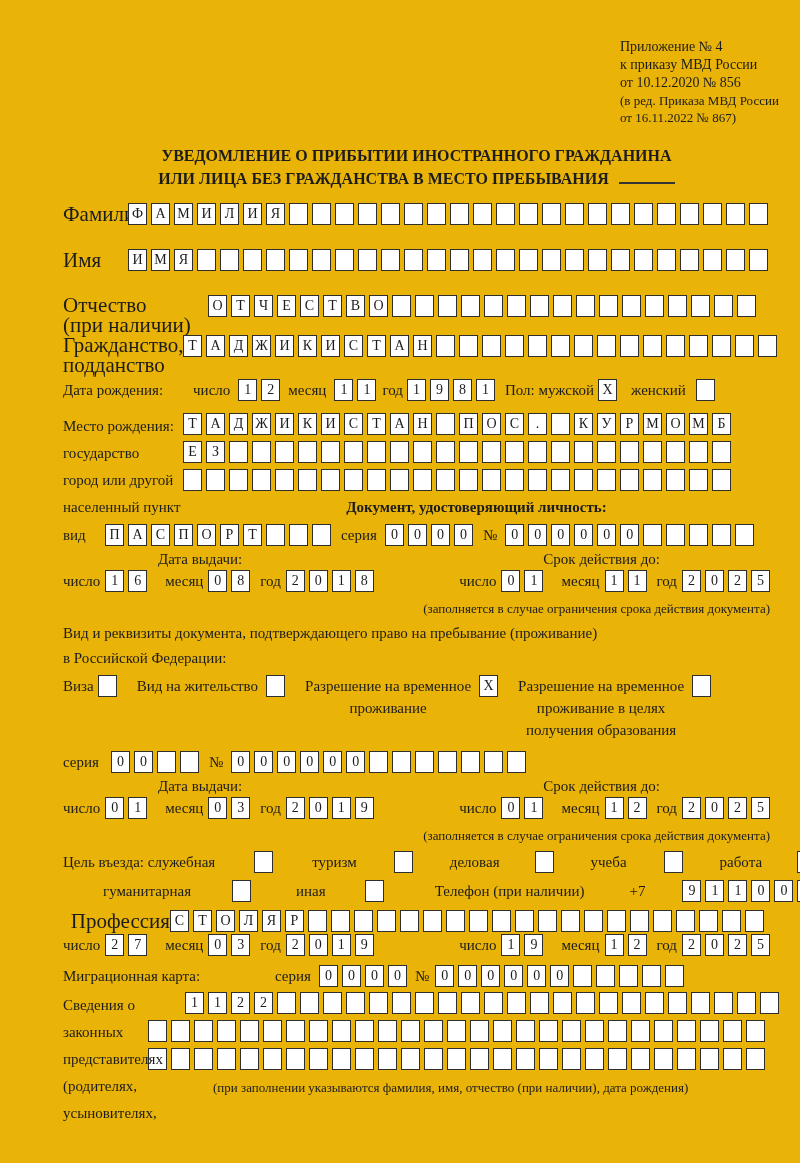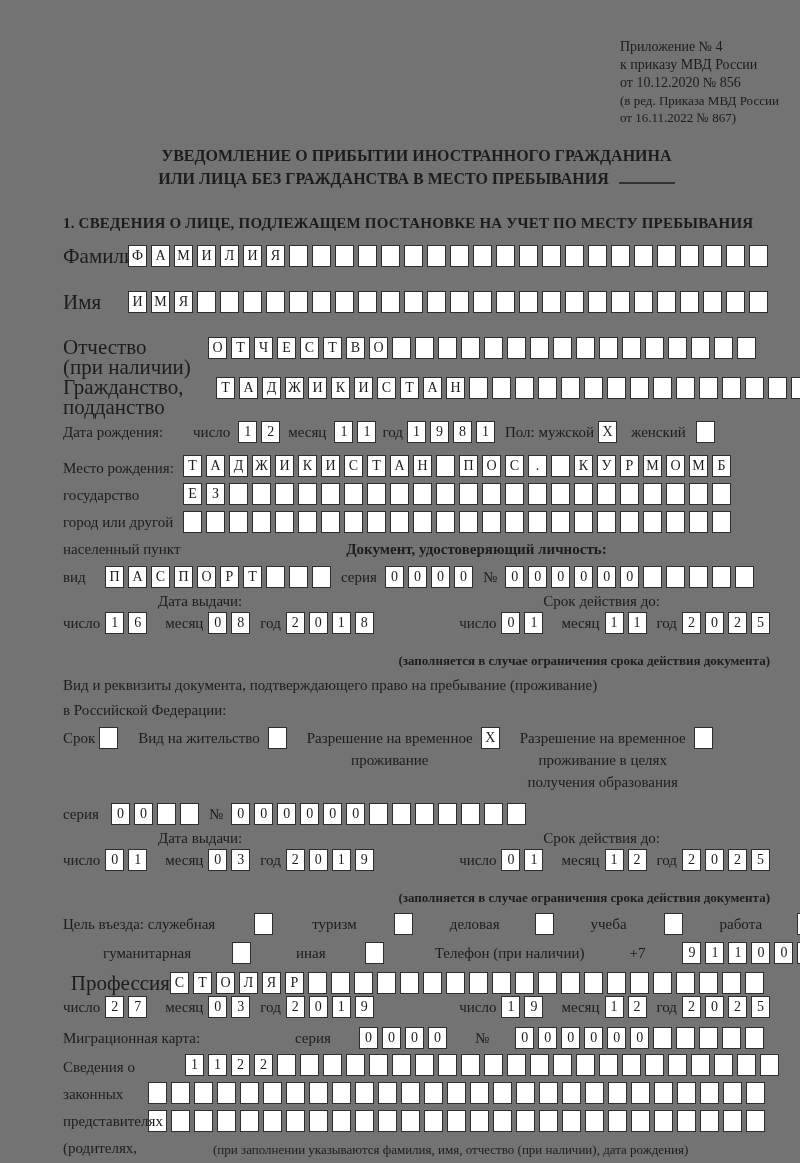--- a/index.html
+++ b/index.html
@@ -6,21 +6,21 @@
   html,body { background:#ffffff; }
   body {
     width: 800px;
     font-family: "Liberation Serif", "DejaVu Serif", serif;
     color: #1c1c1c;
   }
   .page {
     position: relative;
     width: 800px;
     height: 1163px;
-    background: #737373;
+    background: #eab308;
     padding: 38px 30px 0 63px;
     overflow: hidden;
   }
   .content { width: 707px; }
 
   
   .hdr-block { margin-left: 557px; width: 185px; font-size: 14px; }
   .hdr-block .l { line-height: 18px; white-space: nowrap; }
   .hdr-block .l.small { font-size: 13px; line-height: 17px; }
   .forma { margin-top: 12px; text-align: right; padding-right: 4px;
@@ -65,21 +65,21 @@
 
   
   .dates-labels { display: flex; font-size: 15px; line-height: 17px; margin-top: 5px; }
   .dl-left { margin-left: 95px; }
   .dl-right { margin-left: auto; margin-right: 110px; }
   .dates-row { display: flex; align-items: center; margin-top: 2px; }
   .dgroup { display: inline-flex; align-items: center; }
   .dgroup .inline-lbl { margin-right: 5px; }
   .dgroup .cells { margin-right: 10px; }
   .dg-right { margin-left: auto; }
-  .fill-note { text-align: right; font-size: 13px; line-height: 16px; margin-top: 19px; font-weight: bold; }
+  .fill-note { text-align: right; font-size: 13px; line-height: 16px; margin-top: 9px; }
 
   .plain-line { font-size: 15px; line-height: 20px; margin-top: 6px; }
 
   
   .cbrow { display: flex; align-items: flex-start; margin-top: 7px; }
   .cbgroup { display: inline-flex; align-items: flex-start; }
   .cbgroup .cblabel { font-size: 15px; line-height: 22px; text-align: center; }
   .cbgroup .cblabel .ln { display: block; line-height: 22px; }
   .cbgroup .cells { margin-left: 8px; }
 
@@ -109,21 +109,20 @@
   </div>
   <div class="content">
 
     <div class="title">
       <div>УВЕДОМЛЕНИЕ О ПРИБЫТИИ ИНОСТРАННОГО ГРАЖДАНИНА</div>
       <div>
         <span>ИЛИ ЛИЦА БЕЗ ГРАЖДАНСТВА В МЕСТО ПРЕБЫВАНИЯ</span><span class="t-underline"></span>
       </div>
     </div>
 
-    <div class="sec-heading">1. СВЕДЕНИЯ О ЛИЦЕ, ПОДЛЕЖАЩЕМ ПОСТАНОВКЕ НА УЧЕТ ПО МЕСТУ ПРЕБЫВАНИЯ</div>
 
     <div class="row" style="margin-top:13px;">
       <span class="rlabel w65">Фамилия</span>
       <span class="cells">
           <span class="cell">Ф</span>
           <span class="cell">А</span>
           <span class="cell">М</span>
           <span class="cell">И</span>
           <span class="cell">Л</span>
           <span class="cell">И</span>
@@ -212,21 +211,21 @@
           <span class="cell"></span>
           <span class="cell"></span>
           <span class="cell"></span>
           <span class="cell"></span>
           <span class="cell"></span>
           <span class="cell"></span>
           <span class="cell"></span>
         </span>
     </div>
 
-    <div class="row" style="margin-top:0;gap:33px;">
+    <div class="row" style="margin-top:0;">
       <span class="rlabel w120">
         <span class="ln">Гражданство,</span>
         <span class="ln">подданство</span>
       </span>
       <span class="cells">
           <span class="cell">Т</span>
           <span class="cell">А</span>
           <span class="cell">Д</span>
           <span class="cell">Ж</span>
           <span class="cell">И</span>
@@ -454,21 +453,21 @@
           </span>
       </span>
     </div>
     <div class="fill-note">(заполняется в случае ограничения срока действия документа)</div>
 
     <div class="plain-line">Вид и реквизиты документа, подтверждающего право на пребывание (проживание)</div>
     <div class="plain-line" style="margin-top:5px;">в Российской Федерации:</div>
 
     <div class="cbrow">
       <span class="cbgroup">
-        <span class="cblabel">Срок</span>
+        <span class="cblabel">Виза</span>
         <span class="cells" style="margin-left:4px;">
             <span class="cell"></span>
           </span>
       </span>
       <span class="cbgroup gap20">
         <span class="cblabel">Вид на жительство</span>
         <span class="cells gap10">
             <span class="cell"></span>
           </span>
       </span>
@@ -687,21 +686,21 @@
         <span class="inline-lbl">год</span>
         <span class="cells" style="margin-right:0;">
             <span class="cell">2</span>
             <span class="cell">0</span>
             <span class="cell">2</span>
             <span class="cell">5</span>
           </span>
       </span>
     </div>
 
-    <div class="row" style="margin-top:9px; align-items:center;gap:20px;">
+    <div class="row" style="margin-top:9px; align-items:center;">
       <span class="inline-lbl" style="width:212px;">Миграционная карта:</span>
       <span class="inline-lbl">серия</span>
       <span class="cells gap8">
           <span class="cell">0</span>
           <span class="cell">0</span>
           <span class="cell">0</span>
           <span class="cell">0</span>
         </span>
       <span class="inline-lbl gap8">№</span>
       <span class="cells gap6">

